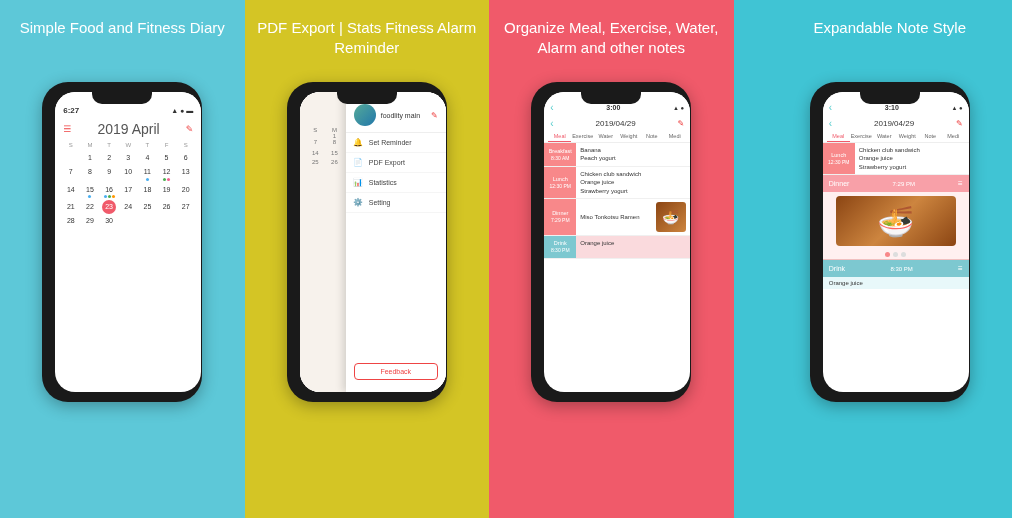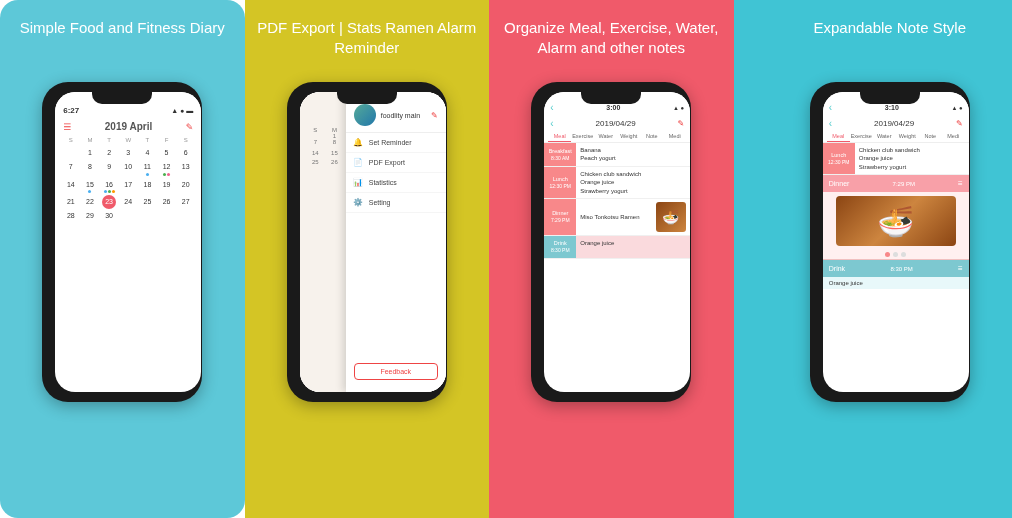--- a/index.html
+++ b/index.html
@@ -11,21 +11,21 @@
       overflow: hidden;
     }
     .panel {
       flex: 1;
       display: flex;
       flex-direction: column;
       align-items: center;
       padding: 18px 10px 14px;
       position: relative;
     }
-    .panel-1 { background: #5DC8D8; border-radius: 18px; }
+    .panel-1 { background: #5DC8D8; }
     .panel-2 { background: #D4C525; }
     .panel-3 { background: #F05A6A; }
     .panel-4 { background: #40C4D4; padding-left: 44px; }
 
     .panel-title {
       color: white;
       font-size: 15px;
       font-weight: 500;
       text-align: center;
       line-height: 1.35;
@@ -84,21 +84,21 @@
     .s1-time { font-size: 8px; font-weight: 600; color: #333; }
     .s1-icons { font-size: 7px; color: #333; }
     .s1-hamburger { color: #e44; font-size: 9px; }
     .s1-edit { color: #e44; font-size: 9px; }
     .s1-header-row {
       display: flex;
       justify-content: space-between;
       align-items: center;
       padding: 2px 8px 4px;
     }
-    .s1-month { font-size: 10px; color: #555; font-weight: 700; }
+    .s1-month { font-size: 14px; color: #555; font-weight: 400; }
     .cal-grid {
       padding: 0 6px;
       flex: 1;
     }
     .cal-weekdays {
       display: grid;
       grid-template-columns: repeat(7, 1fr);
       gap: 0;
       margin-bottom: 2px;
     }
@@ -431,21 +431,21 @@
             <div class="cal-day empty"></div>
             <div class="cal-day empty"></div>
           </div>
         </div>
       </div>
     </div>
   </div>
 </div>
 
 <div class="panel panel-2">
-  <div class="panel-title">PDF Export | Stats Ramen Alarm Reminder</div>
+  <div class="panel-title">PDF Export | Stats Fitness Alarm Reminder</div>
   <div class="phone">
     <div class="phone-notch"></div>
     <div class="phone-screen">
       <div class="screen2" style="position:relative;">
         <div class="s2-topbar">
         </div>
 
         <div style="position:absolute;top:0;left:0;right:0;bottom:0;background:#f7f2ec;">
           <div style="padding:25px 6px 0 6px;">
             <div style="font-size:7px;color:#555;text-align:center;margin-bottom:3px;">April</div>

